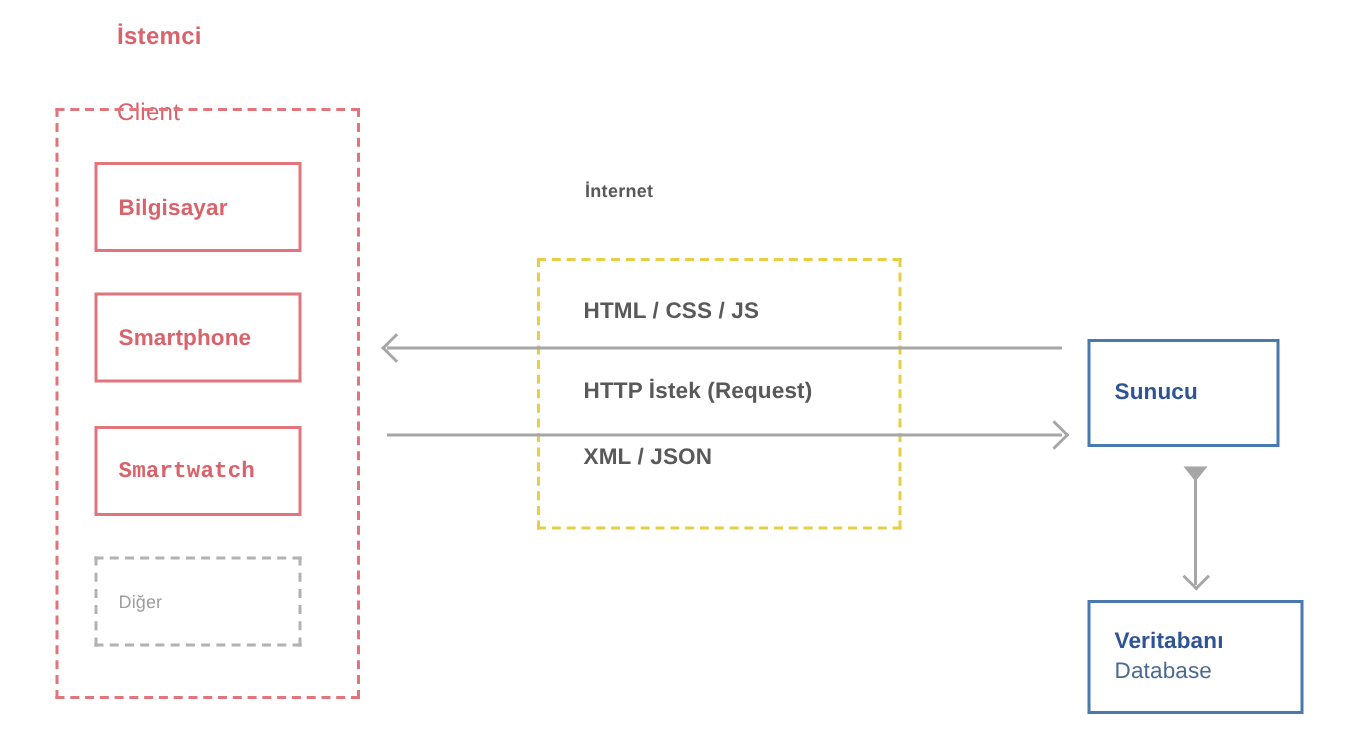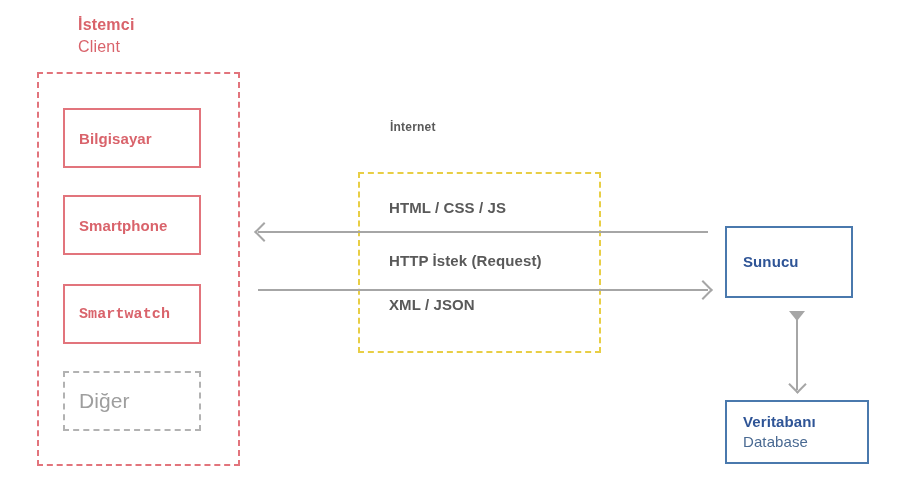--- a/index.html
+++ b/index.html
@@ -23,21 +23,21 @@
     position: absolute;
     left: 78px;
     top: 14px;
     width: 160px;
     color: #d9636b;
     font-size: 16px;
     line-height: 22px;
     letter-spacing: .2px;
   }
   .client-title .l1 { display: block; font-weight: bold; }
-  .client-title .l2 { display: block; }
+  .client-title .l2 { display: block; margin-top: 29px; }
 
   .client-group {
     position: absolute;
     left: 37px;
     top: 72px;
     width: 203px;
     height: 394px;
     border: 2px dashed #e2747c;
     box-sizing: border-box;
   }
@@ -59,21 +59,21 @@
   }
   .device-box.d0 { top: 108px; }
   .device-box.d1 { top: 195px; }
   .device-box.d2 { top: 284px; font-family: Liberation Mono, monospace; }
 
   .device-box.other {
     top: 371px;
     border: 2px dashed #b2b2b2;
     color: #9e9e9e;
     font-weight: normal;
-    font-size: 21px;
+    font-size: 12px;
   }
 
   
   .internet-title {
     position: absolute;
     left: 390px;
     top: 120px;
     color: #595959;
     font-size: 12px;
     font-weight: bold;
@@ -134,21 +134,21 @@
     position: absolute;
     border: 2px solid #4a79ad;
     box-sizing: border-box;
     background: #ffffff;
     padding-left: 16px;
     display: flex;
     flex-direction: column;
     justify-content: center;
   }
   .node-box.server   { left: 725px; top: 226px; width: 128px; height: 72px; }
-  .node-box.database { left: 725px; top: 400px; width: 144px; height: 64px; }
+  .node-box.database { left: 725px; top: 400px; width: 144px; height: 76px; }
 
   .node-title {
     color: #2e5496;
     font-size: 15px;
     font-weight: bold;
     line-height: 20px;
     letter-spacing: .1px;
   }
   .node-sub {
     color: #4a6a92;

